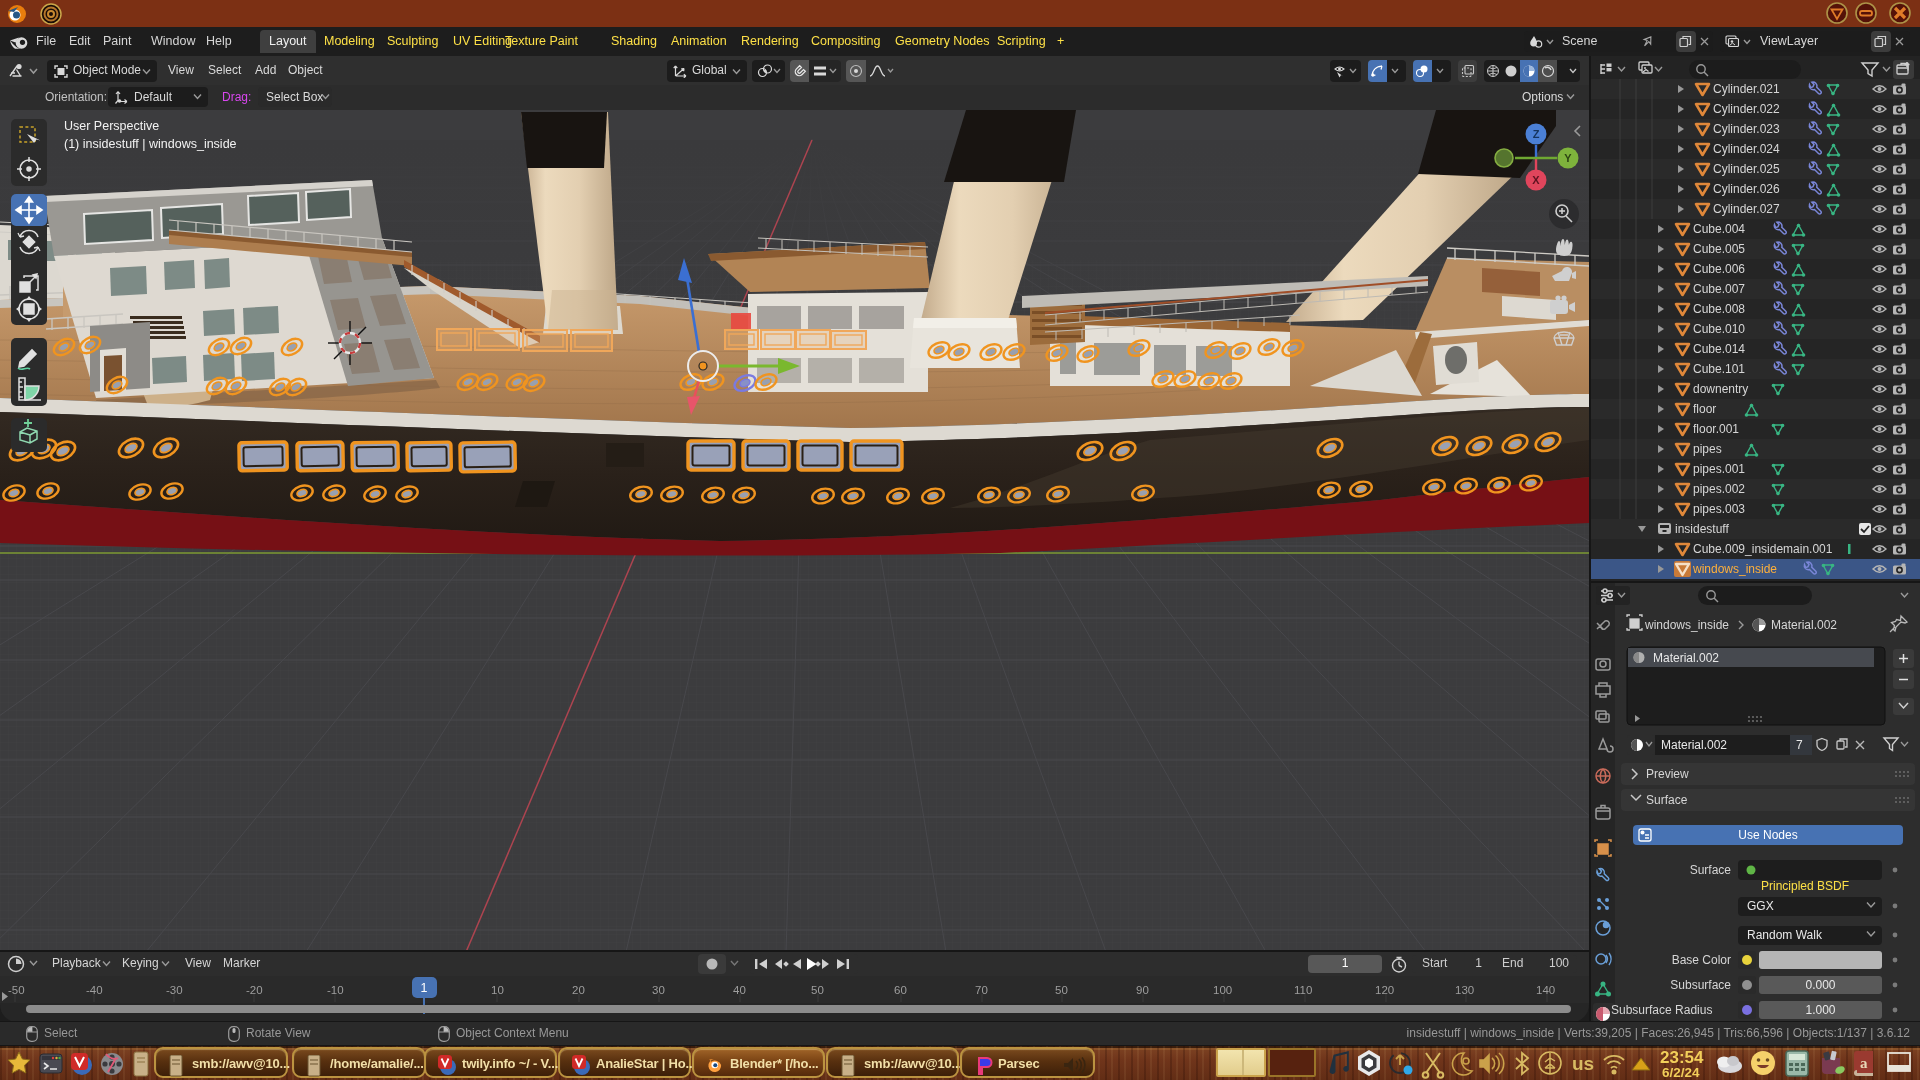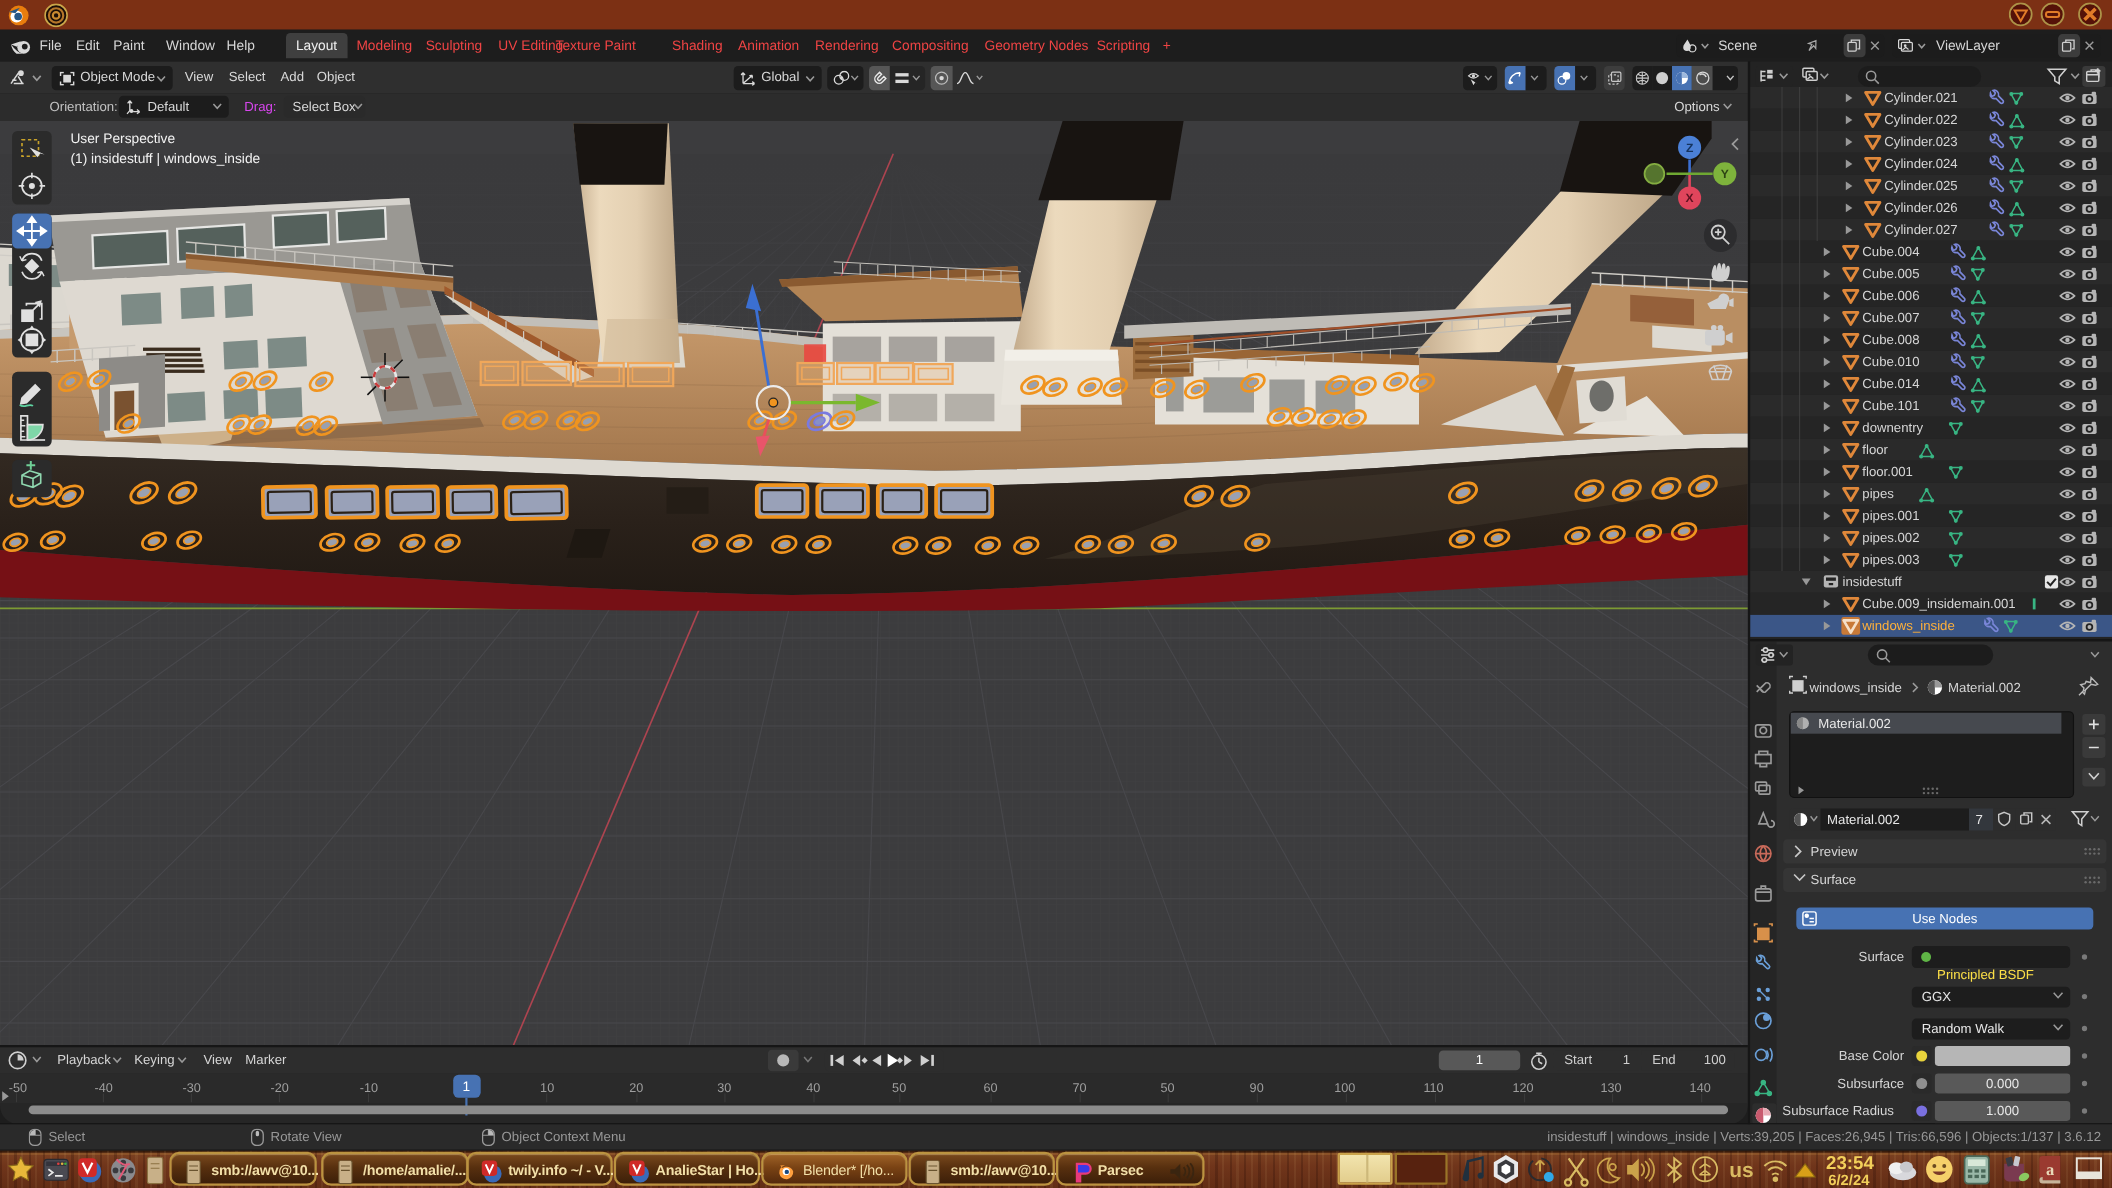--- a/index.html
+++ b/index.html
@@ -8,21 +8,21 @@
 .abs { position:absolute; }
 #root { position:relative; width:1920px; height:1080px; }
 
 
 #titlebar { left:0; top:0; width:1920px; height:27px; background:#7c3014; }
 #titletext { width:100%; text-align:center; top:5px; font-size:14px; color:#ecd9a0; }
 
 
 #menubar { left:0; top:27px; width:1920px; height:29px; background:#1d1d1d; color:#d6d6d6; font-size:12.5px; }
 .mitem { position:absolute; top:7px; }
-.tab { position:absolute; top:3px; height:23px; line-height:23px; padding:0 9px; border-radius:4px 4px 0 0; color:#ef4444; }
+.tab { position:absolute; top:3px; height:23px; line-height:23px; padding:0 9px; border-radius:4px 4px 0 0; color:#fde047; }
 .tab.active { background:#3f3f3f; color:#f0f0f0; }
 
 
 #toolhead { left:0; top:56px; width:1589px; height:29px; background:#2f2f2f; color:#d9d9d9; font-size:12px; }
 #toolset  { left:0; top:85px; width:1589px; height:25px; background:#2c2c2c; color:#d9d9d9; font-size:12px; }
 .btn { position:absolute; background:#1c1c1c; border-radius:4px; color:#d9d9d9; }
 
 
 #viewport { left:0; top:110px; width:1589px; height:842px; background:#3a3a3c; overflow:hidden; }
 #outliner { left:1591px; top:56px; width:329px; height:525px; background:#232323; }
@@ -1297,21 +1297,21 @@
   <span class="abs" style="left:55px;top:184px">Preview</span>
   <span class="abs" style="left:55px;top:210px">Surface</span>
   <span class="abs" style="left:42px;top:245px;width:270px;text-align:center;color:#fff">Use Nodes</span>
   <span class="abs" style="left:60px;top:280px;width:80px;text-align:right">Surface</span>
   <span class="abs" style="left:170px;top:296px;color:#fde047">Principled BSDF</span>
   <span class="abs" style="left:156px;top:316px;color:#e8e8e8">GGX</span>
   <span class="abs" style="left:156px;top:345px;color:#e8e8e8">Random Walk</span>
   <span class="abs" style="left:40px;top:370px;width:100px;text-align:right">Base Color</span>
   <span class="abs" style="left:40px;top:395px;width:100px;text-align:right">Subsurface</span>
   <span class="abs" style="left:168px;top:395px;width:123px;text-align:center;color:#e8e8e8">0.000</span>
-  <span class="abs" style="left:20px;top:420px;width:120px;text-align:center">Subsurface Radius</span>
+  <span class="abs" style="left:20px;top:420px;width:120px;text-align:left">Subsurface Radius</span>
   <span class="abs" style="left:168px;top:420px;width:123px;text-align:center;color:#e8e8e8">1.000</span>
 </div>
 
 <div id="timeline" class="abs" style="font-size:12px;color:#d6d6d6">
   <div class="abs" style="left:0;top:0;width:1589px;height:24px;background:#2d2d2d"></div>
   <div class="abs" style="left:0;top:24px;width:1589px;height:27px;background:#2a2a2a"></div>
   <svg class="abs" style="left:6px;top:3px" width="36" height="18" viewBox="0 0 36 18">
     <circle cx="10" cy="9" r="7.5" fill="none" stroke="#cfcfcf" stroke-width="1.5"></circle>
     <path d="M10,9 L10,3.5 A5.5,5.5 0 0 1 15.5,9 Z" fill="#cfcfcf"></path>
     <path d="M24,6 l3.5,4 3.5,-4" stroke="#9a9a9a" stroke-width="1.4" fill="none"></path>
@@ -1481,21 +1481,21 @@
           <path d="M5.5,4.5 l3.5,7.5 3.5,-7.5" stroke="#fff" stroke-width="1.8" fill="none"></path>
         </svg>
 <span class="abs" style="left:36px;top:7px;font-size:13px;font-weight:bold;color:#f2dfa8;white-space:nowrap;letter-spacing:-0.2px">AnalieStar | Ho...</span>
 </div>
 <div class="abs" style="left:692px;top:1px;width:133px;height:31px;border-radius:9px;border:2px solid #bb9340;background:linear-gradient(#a06428,#7a4314 45%,#542a0c);box-shadow:inset 0 1px 1px rgba(255,230,160,.4)">
 <svg class="abs" style="left:8px;top:7px" width="20" height="18" viewBox="0 0 22 14">
           <path d="M21 7a7 7 0 1 1-8-6.2 L8 .9 l2.2 2.6 A7 7 0 0 1 21 7 Z" fill="#ff9f3e"></path>
           <circle cx="14" cy="7" r="3.6" fill="#fff"></circle>
           <circle cx="14.6" cy="7.4" r="2.2" fill="#1a4a80"></circle>
         </svg>
-<span class="abs" style="left:36px;top:7px;font-size:13px;font-weight:normal;color:#f2dfa8;white-space:nowrap;letter-spacing:-0.2px">Blender* [/ho...</span>
+<span class="abs" style="left:36px;top:7px;font-size:13px;font-weight:bold;color:#f2dfa8;white-space:nowrap;letter-spacing:-0.2px">Blender* [/ho...</span>
 </div>
 <div class="abs" style="left:826px;top:1px;width:133px;height:31px;border-radius:9px;border:2px solid #bb9340;background:linear-gradient(#7a4a1e,#58300f 45%,#3c1f09);box-shadow:inset 0 1px 1px rgba(255,230,160,.4)">
 <svg class="abs" style="left:12px;top:6px" width="16" height="22" viewBox="0 0 16 22">
           <rect x="2" y="0" width="12" height="21" rx="1.5" fill="#c8b088" stroke="#6a5430" stroke-width="1"></rect>
           <path d="M4,5 h8 M4,9 h8" stroke="#6a5430" stroke-width="1"></path>
         </svg>
 <span class="abs" style="left:36px;top:7px;font-size:13px;font-weight:bold;color:#f2dfa8;white-space:nowrap;letter-spacing:-0.2px">smb://awv@10...</span>
 </div>
 <div class="abs" style="left:960px;top:1px;width:135px;height:31px;border-radius:9px;border:2px solid #bb9340;background:linear-gradient(#7a4a1e,#58300f 45%,#3c1f09);box-shadow:inset 0 1px 1px rgba(255,230,160,.4)">
 <svg class="abs" style="left:12px;top:6px" width="20" height="22" viewBox="0 0 20 22">

